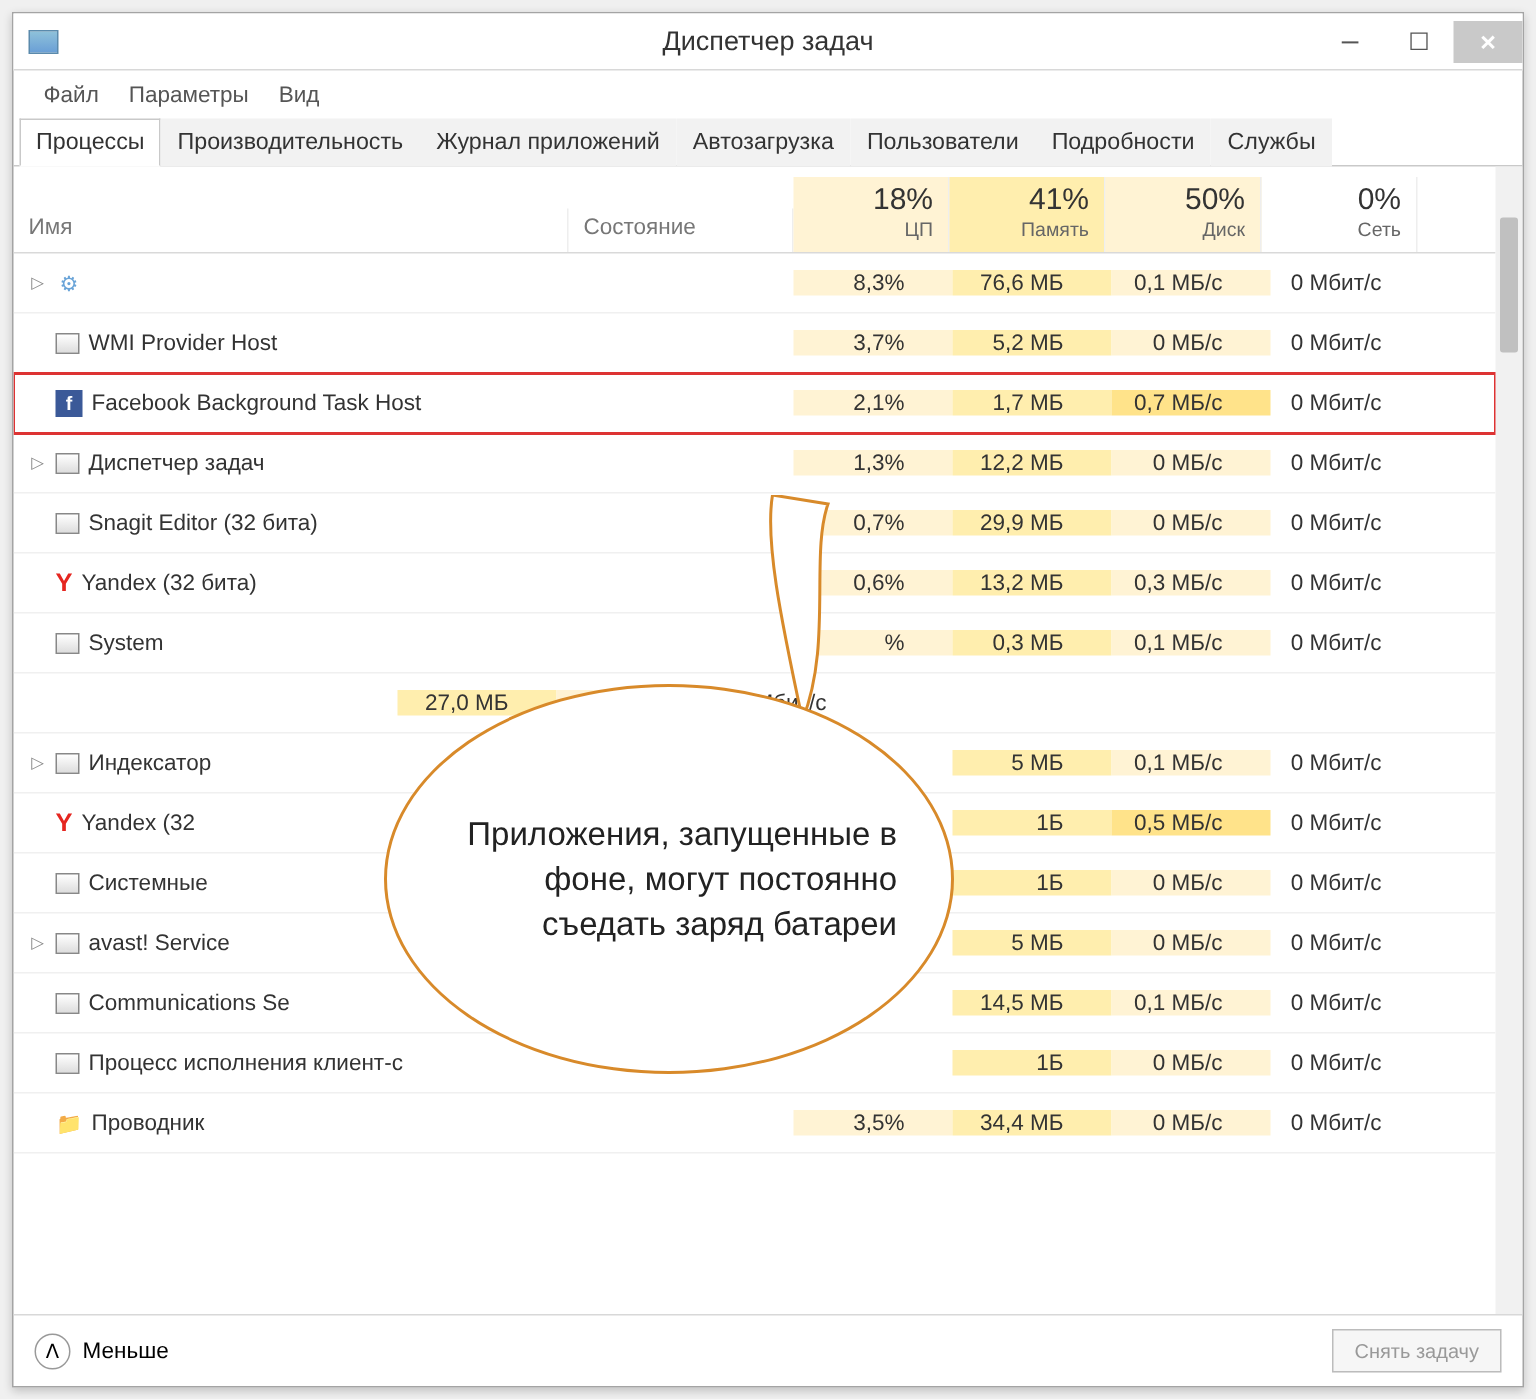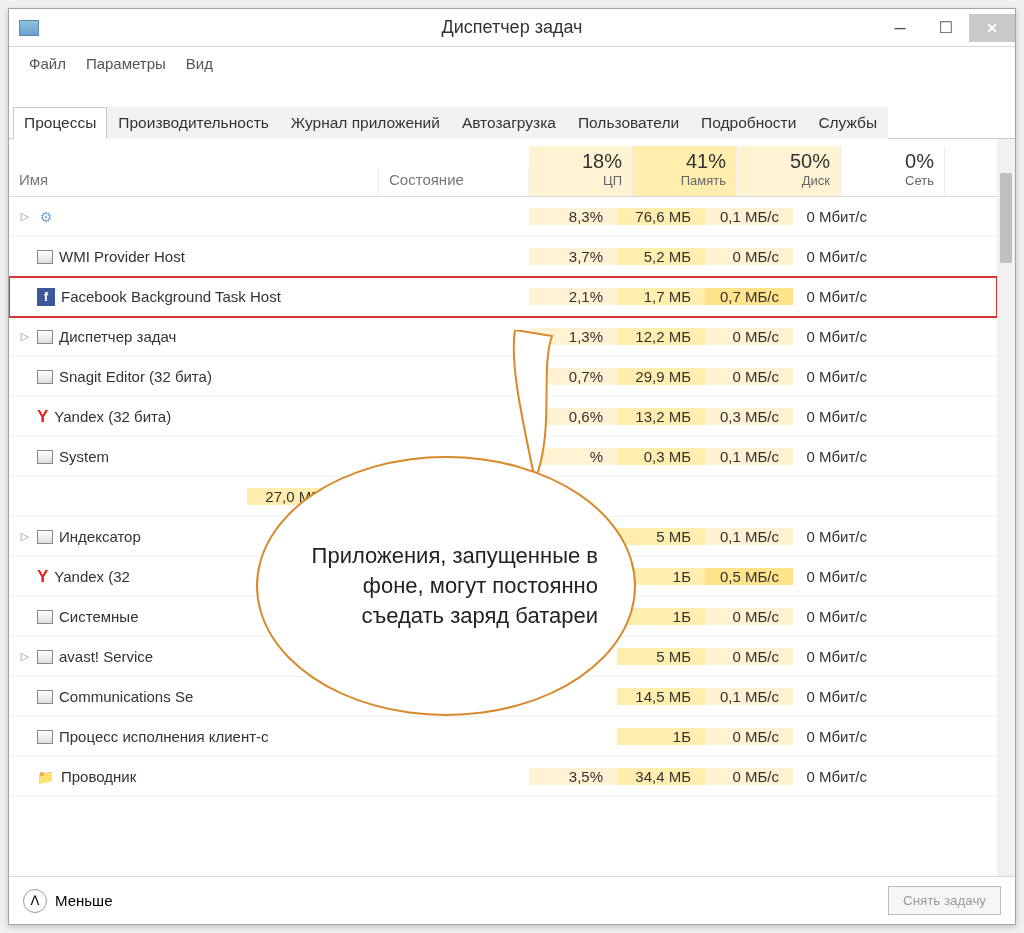--- a/index.html
+++ b/index.html
@@ -79,21 +79,20 @@
     color: #333;
   }
   .tabs .tab {
     padding: 6px 10px 6px 10px;
     border: 1px solid transparent;
     border-bottom: none;
     background:#f2f2f2;
     position: relative;
     top:1px;
     cursor:default;
-    margin-top:28px;
   }
   .tabs .tab.active {
     background: #fff;
     border-color: #c9c9c9;
     border-bottom: 1px solid #fff;
   }
   .table-wrap {
     flex: 1;
     overflow: hidden;
     display: flex;
@@ -141,23 +140,23 @@
     color:#888;
     font-size:11px;
   }
   .row .icon {
     width:18px;height:18px;
     display:flex;align-items:center;justify-content:center;
     font-size:14px;
   }
   .row .c-state { width:150px;}
   .row .c-num {
-    width:88px;
+    width:106px;
     text-align:right;
-    padding-right:14px;
+    padding-right:32px;
   }
   .hl-cpu { background:#fff3d4;}
   .hl-mem { background:#ffeeae;}
   .hl-disk { background:#fff3d4;}
   .hl-disk2 { background:#ffe38a;}
   .row.highlighted {
     outline:2px solid #d33;
     outline-offset:-1px;
     position:relative;
     z-index:2;

